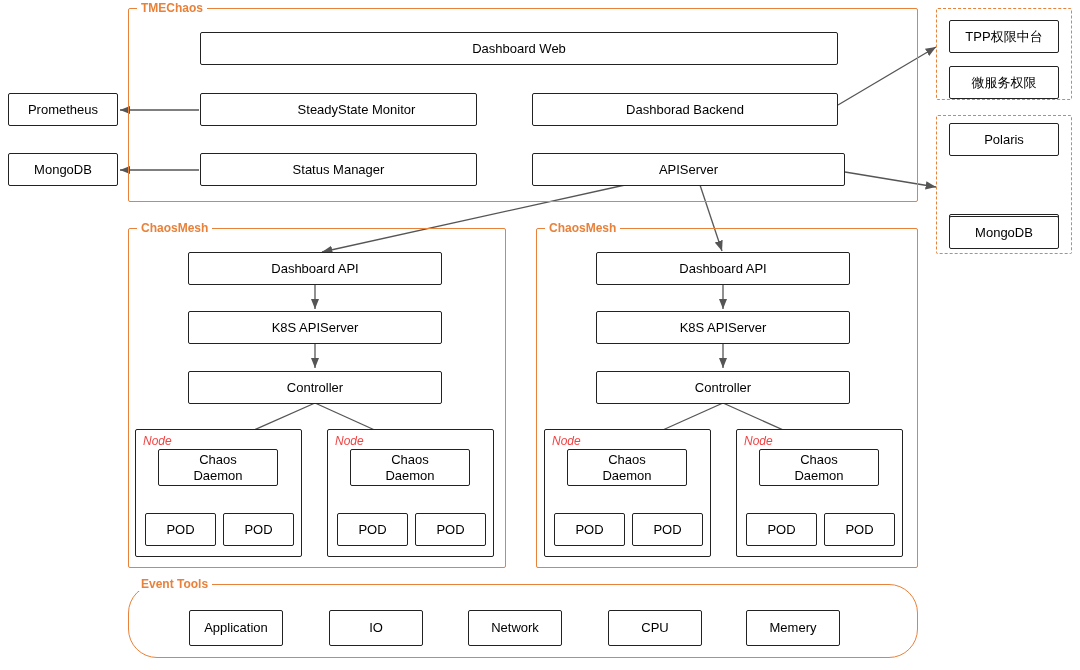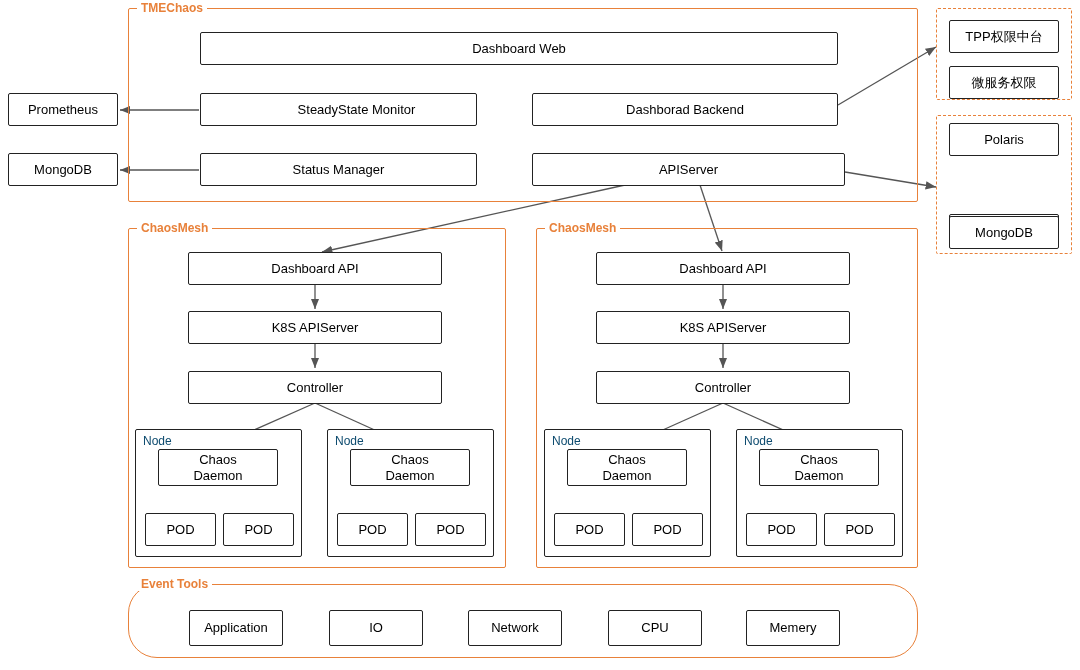--- a/index.html
+++ b/index.html
@@ -58,21 +58,22 @@
     box-sizing: border-box;
     border: 1px solid #222222;
     background: #ffffff;
     border-radius: 2px;
   }
   .node-label {
     position: absolute;
     top: 4px;
     left: 7px;
     font-size: 12px;
-    color: #0c4a6e;
+    color: #ef4444;
+    font-style: italic;
   }
   svg.arrows {
     position: absolute;
     left: 0;
     top: 0;
     width: 1080px;
     height: 670px;
     pointer-events: none;
   }
   .two-line { white-space: pre-line; }

